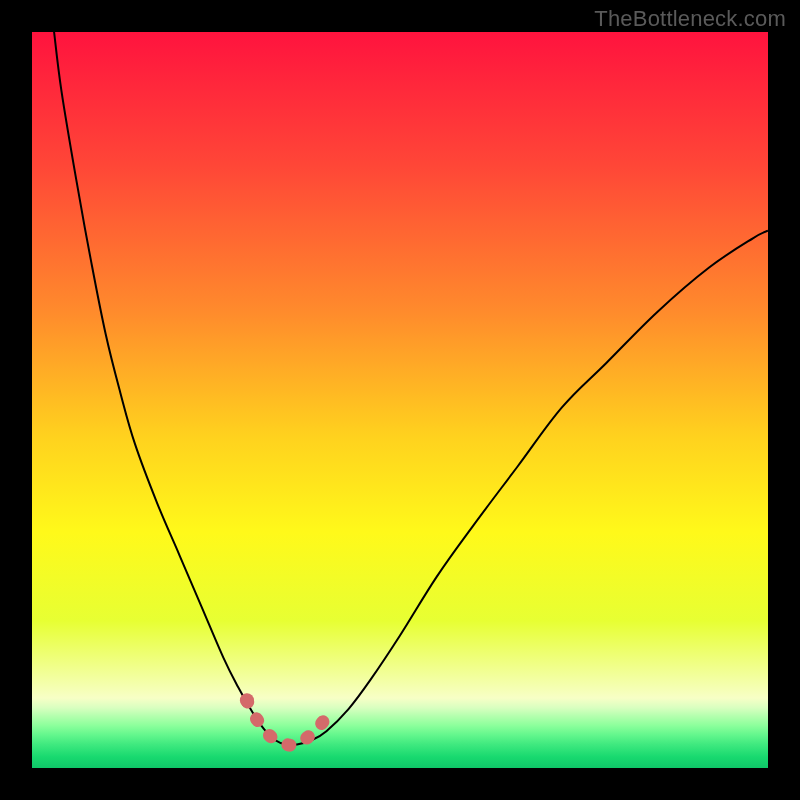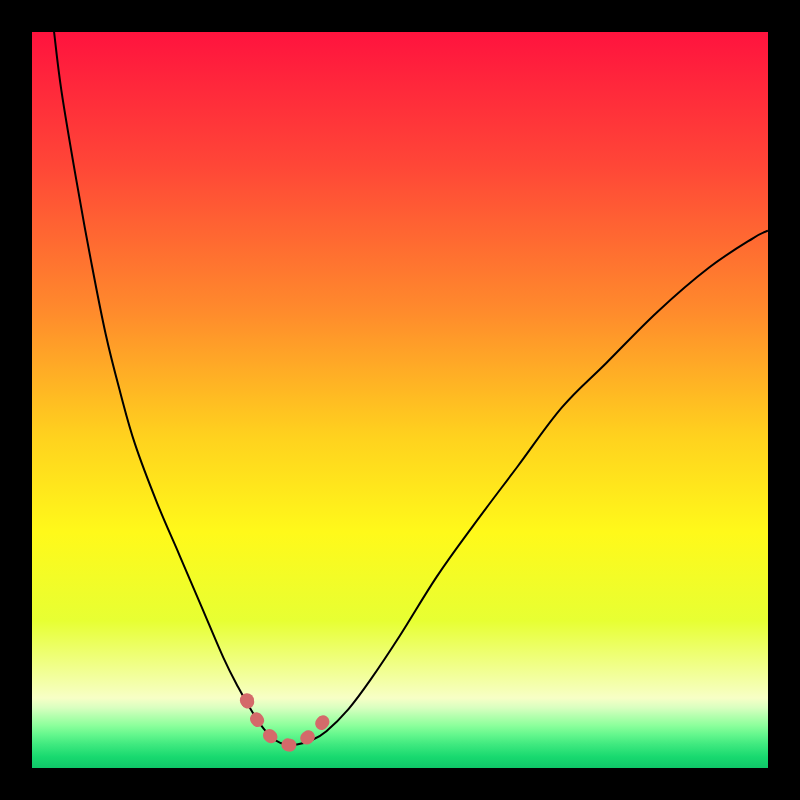--- a/index.html
+++ b/index.html
@@ -36,20 +36,21 @@
     width: 736px;
     height: 736px;
     background: #000;
   }
   svg { display: block; }
 </style>
 </head>
 <body>
 
 <div class="frame">
+  <div class="watermark">TheBottleneck.com</div>
 
   <div class="plot-wrap">
     <svg id="chart-svg" width="736" height="736" viewBox="0 0 736 736">
       <defs>
         <linearGradient id="bg-grad" x1="0" y1="0" x2="0" y2="1">
             <stop offset="0%" stop-color="#ff133e"></stop>
             <stop offset="18%" stop-color="#ff4637"></stop>
             <stop offset="38%" stop-color="#ff8b2c"></stop>
             <stop offset="55.00000000000001%" stop-color="#ffd21e"></stop>
             <stop offset="68%" stop-color="#fff91a"></stop>

